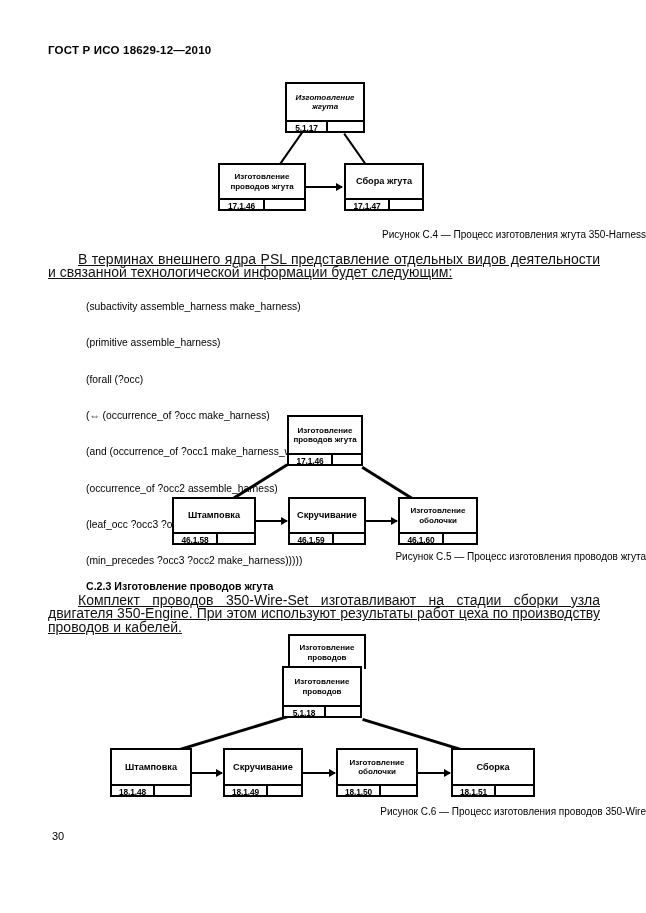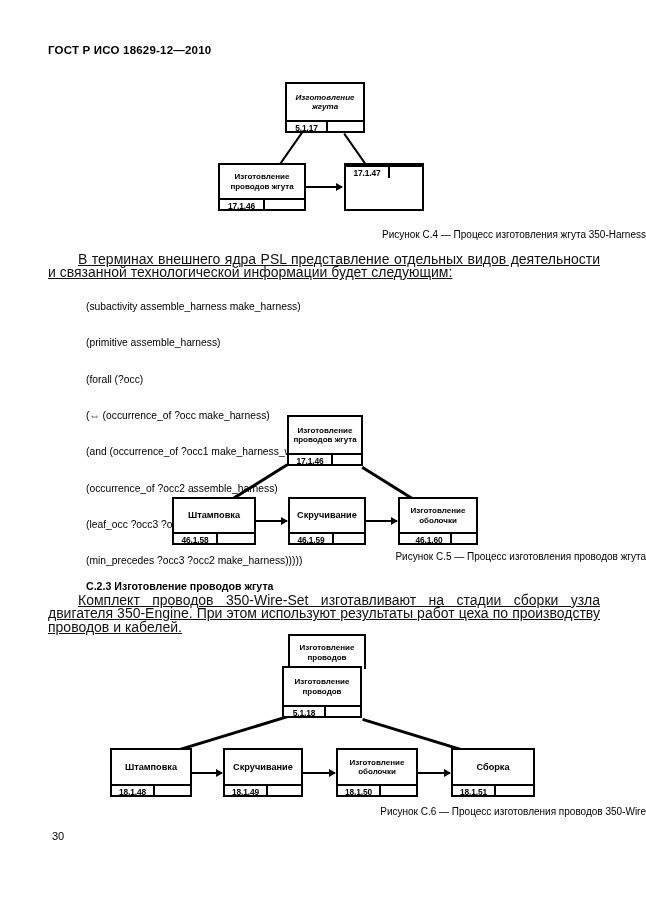--- a/index.html
+++ b/index.html
@@ -170,20 +170,21 @@
       <div class="node-title" style="height:33px;">Изготовление проводов жгута</div>
       <div class="node-footer">
         <div class="node-code" style="width:45px;">17.1.46</div>
         <div class="node-code-blank"></div>
       </div>
     </div>
 
     <div class="arrow" style="left:306px; top:186px; width:36px;"></div>
 
     <div class="node" style="left:344px; top:163px; width:80px; height:48px;">
+      <div class="node-title big" style="height:33px;">Сбора жгута</div>
       <div class="node-footer">
         <div class="node-code" style="width:44px;">17.1.47</div>
         <div class="node-code-blank"></div>
       </div>
     </div>
   </div>
 
   <div class="fig-caption" style="top:229px;">Рисунок С.4 — Процесс изготовления жгута 350-Harness</div>
 
   <div class="body-par" style="left:48px; top:253px; width:552px;">
@@ -230,21 +231,21 @@
         <div class="node-code" style="width:44px;">46.1.59</div>
         <div class="node-code-blank"></div>
       </div>
     </div>
 
     <div class="arrow" style="left:366px; top:520px; width:31px;"></div>
 
     <div class="node" style="left:398px; top:497px; width:80px; height:48px;">
       <div class="node-title" style="height:33px;">Изготовление оболочки</div>
       <div class="node-footer">
-        <div class="node-code" style="width:44px;margin-left:8px;">46.1.60</div>
+        <div class="node-code" style="width:44px;">46.1.60</div>
         <div class="node-code-blank"></div>
       </div>
     </div>
   </div>
 
   <div class="fig-caption" style="top:551px;">Рисунок С.5 — Процесс изготовления проводов жгута</div>
 
   <div class="section-heading" style="left:86px; top:580px;">С.2.3 Изготовление проводов жгута</div>
 
   <div class="body-par" style="left:48px; top:594px; width:552px;">

